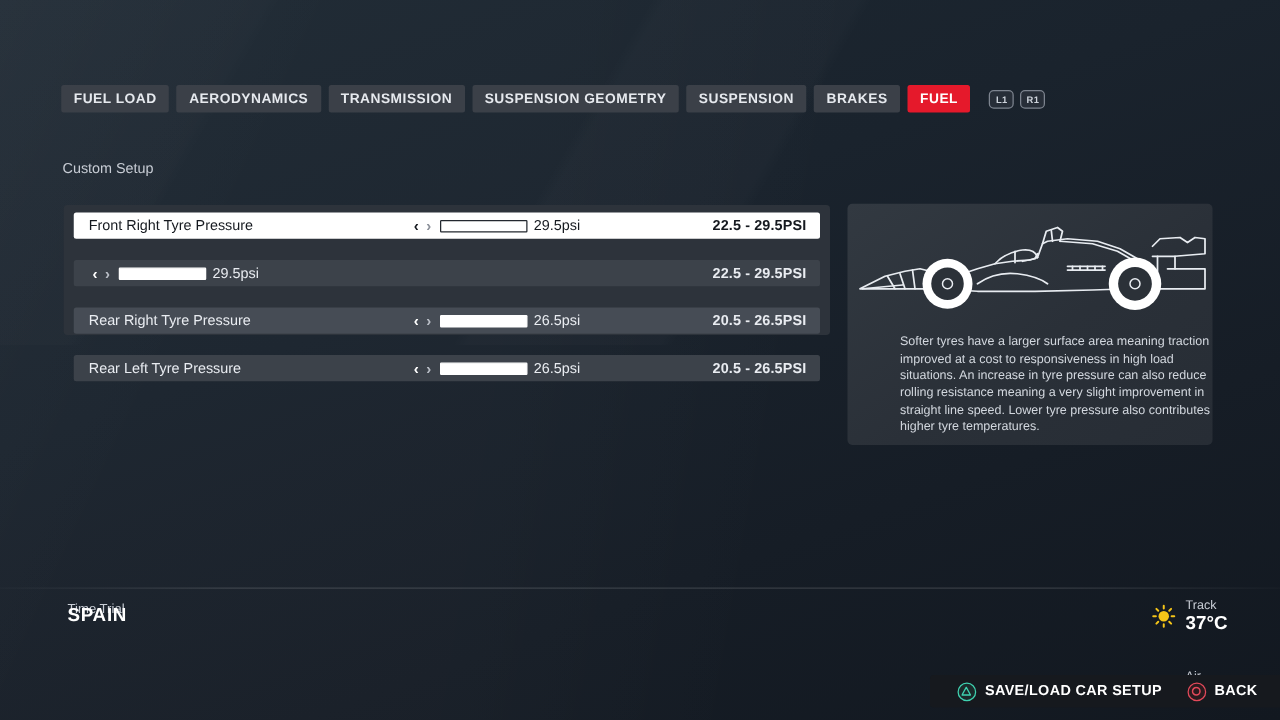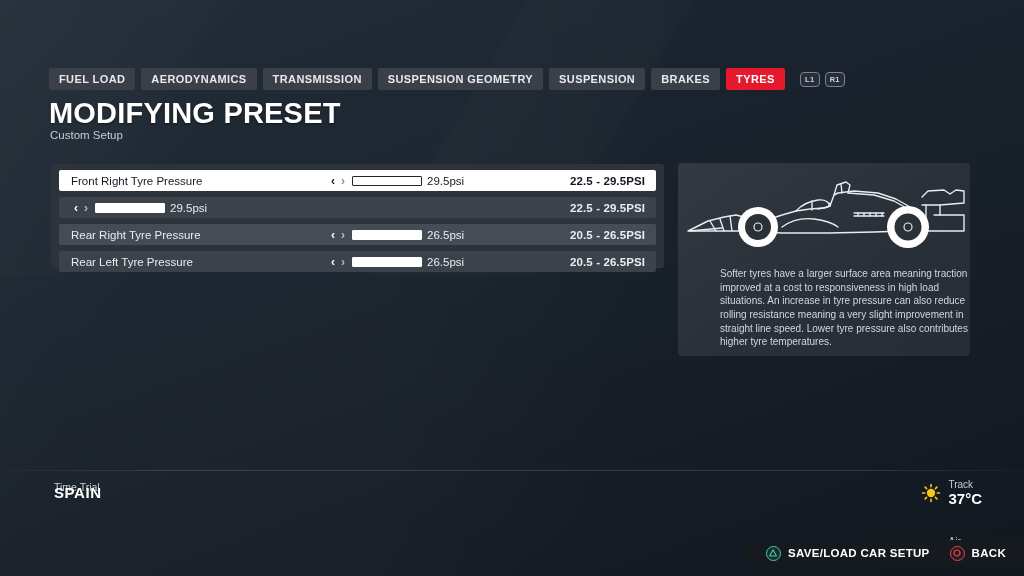--- a/index.html
+++ b/index.html
@@ -60,21 +60,21 @@
 
   
   .settings-panel {
     position:absolute; left:51px; top:164px;
     width:613px; height:104px;
     background:#2d333b;
     border-radius:3px;
     padding:6px 8px;
   }
   .setting-row {
-    height:21px; margin-bottom:6px;
+    height:21px; margin-bottom:17px;
     display:flex; align-items:center;
     background:#3c424a;
     border-radius:2px;
     padding:0 0 0 12px;
     color:#e9ecf1;
     font-size:11.5px;
     position:relative;
   }
   .setting-row.alt { background:#464c55; }
   .setting-row.selected {
@@ -175,28 +175,27 @@
 
 <div id="screen">
 
   <div class="tabbar">
     <div class="tab">FUEL LOAD</div>
     <div class="tab">AERODYNAMICS</div>
     <div class="tab">TRANSMISSION</div>
     <div class="tab">SUSPENSION GEOMETRY</div>
     <div class="tab">SUSPENSION</div>
     <div class="tab">BRAKES</div>
-    <div class="tab active">TYRES</div>
+    <div class="tab active">FUEL</div>
     <div class="bumpers">
       <div class="bumper">L1</div>
       <div class="bumper">R1</div>
     </div>
   </div>
 
-  <div class="page-title">MODIFYING PRESET</div>
   <div class="page-sub">Custom Setup</div>
 
   <div class="settings-panel">
 
     <div class="setting-row selected">
       <span class="row-label">Front Right Tyre Pressure</span>
       <span class="row-control">
         <span class="arrow">‹</span>
         <span class="arrow dim">›</span>
         <span class="bar"></span>

